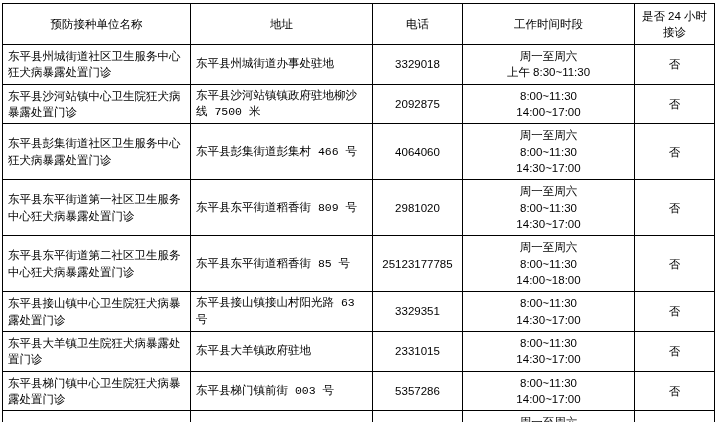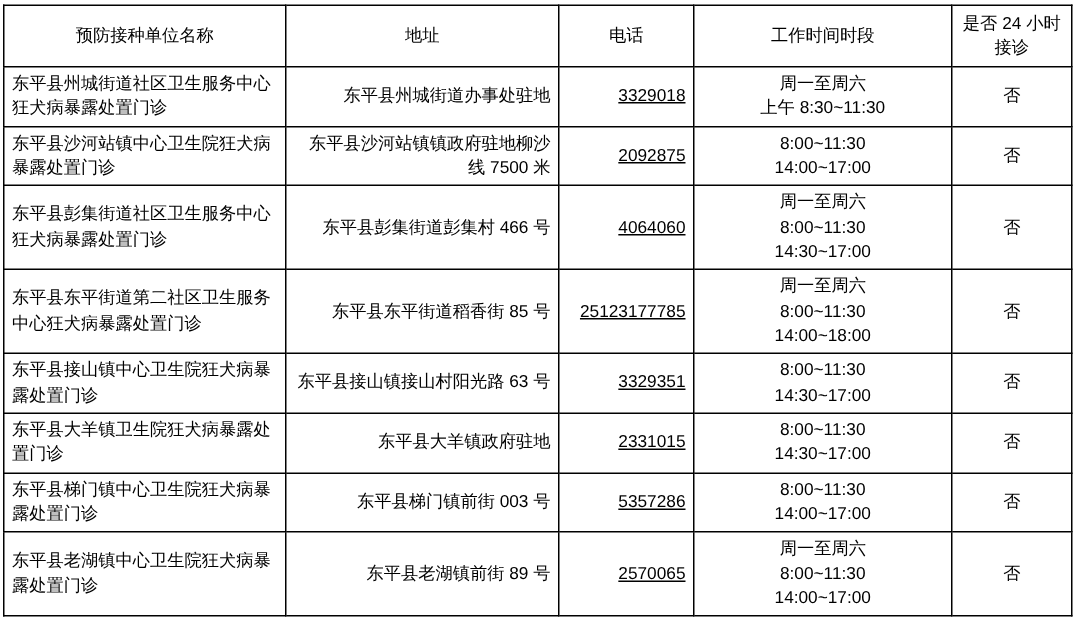--- a/index.html
+++ b/index.html
@@ -46,27 +46,27 @@
     text-align: center;
     height: 34px;
     font-size: 11.5px;
   }
   td.col-name {
     text-align: left;
     font-size: 11.5px;
     margin-left: 28px;
   }
   td.col-addr {
-    text-align: right;
+    text-align: left;
     font-size: 11.5px;
+    font-family: Liberation Mono, monospace;
   }
   td.col-phone {
-    text-align: right;
+    text-align: center;
     font-size: 11.5px;
-    text-decoration: underline;
   }
   td.col-hours {
     text-align: center;
     font-size: 11.5px;
     white-space: pre-line;
   }
   td.col-24h {
     text-align: center;
     font-size: 11.5px;
   }
@@ -112,20 +112,29 @@
       <tr>
         <td class="col-name">东平县彭集街道社区卫生服务中心狂犬病暴露处置门诊</td>
         <td class="col-addr">东平县彭集街道彭集村 466 号</td>
         <td class="col-phone">4064060</td>
         <td class="col-hours">周一至周六
 8:00~11:30
 14:30~17:00</td>
         <td class="col-24h">否</td>
       </tr>
       <tr>
+        <td class="col-name">东平县东平街道第一社区卫生服务中心狂犬病暴露处置门诊</td>
+        <td class="col-addr">东平县东平街道稻香街 809 号</td>
+        <td class="col-phone">2981020</td>
+        <td class="col-hours">周一至周六
+8:00~11:30
+14:30~17:00</td>
+        <td class="col-24h">否</td>
+      </tr>
+      <tr>
         <td class="col-name">东平县东平街道第二社区卫生服务中心狂犬病暴露处置门诊</td>
         <td class="col-addr">东平县东平街道稻香街 85 号</td>
         <td class="col-phone">25123177785</td>
         <td class="col-hours">周一至周六
 8:00~11:30
 14:00~18:00</td>
         <td class="col-24h">否</td>
       </tr>
       <tr>
         <td class="col-name">东平县接山镇中心卫生院狂犬病暴露处置门诊</td>

